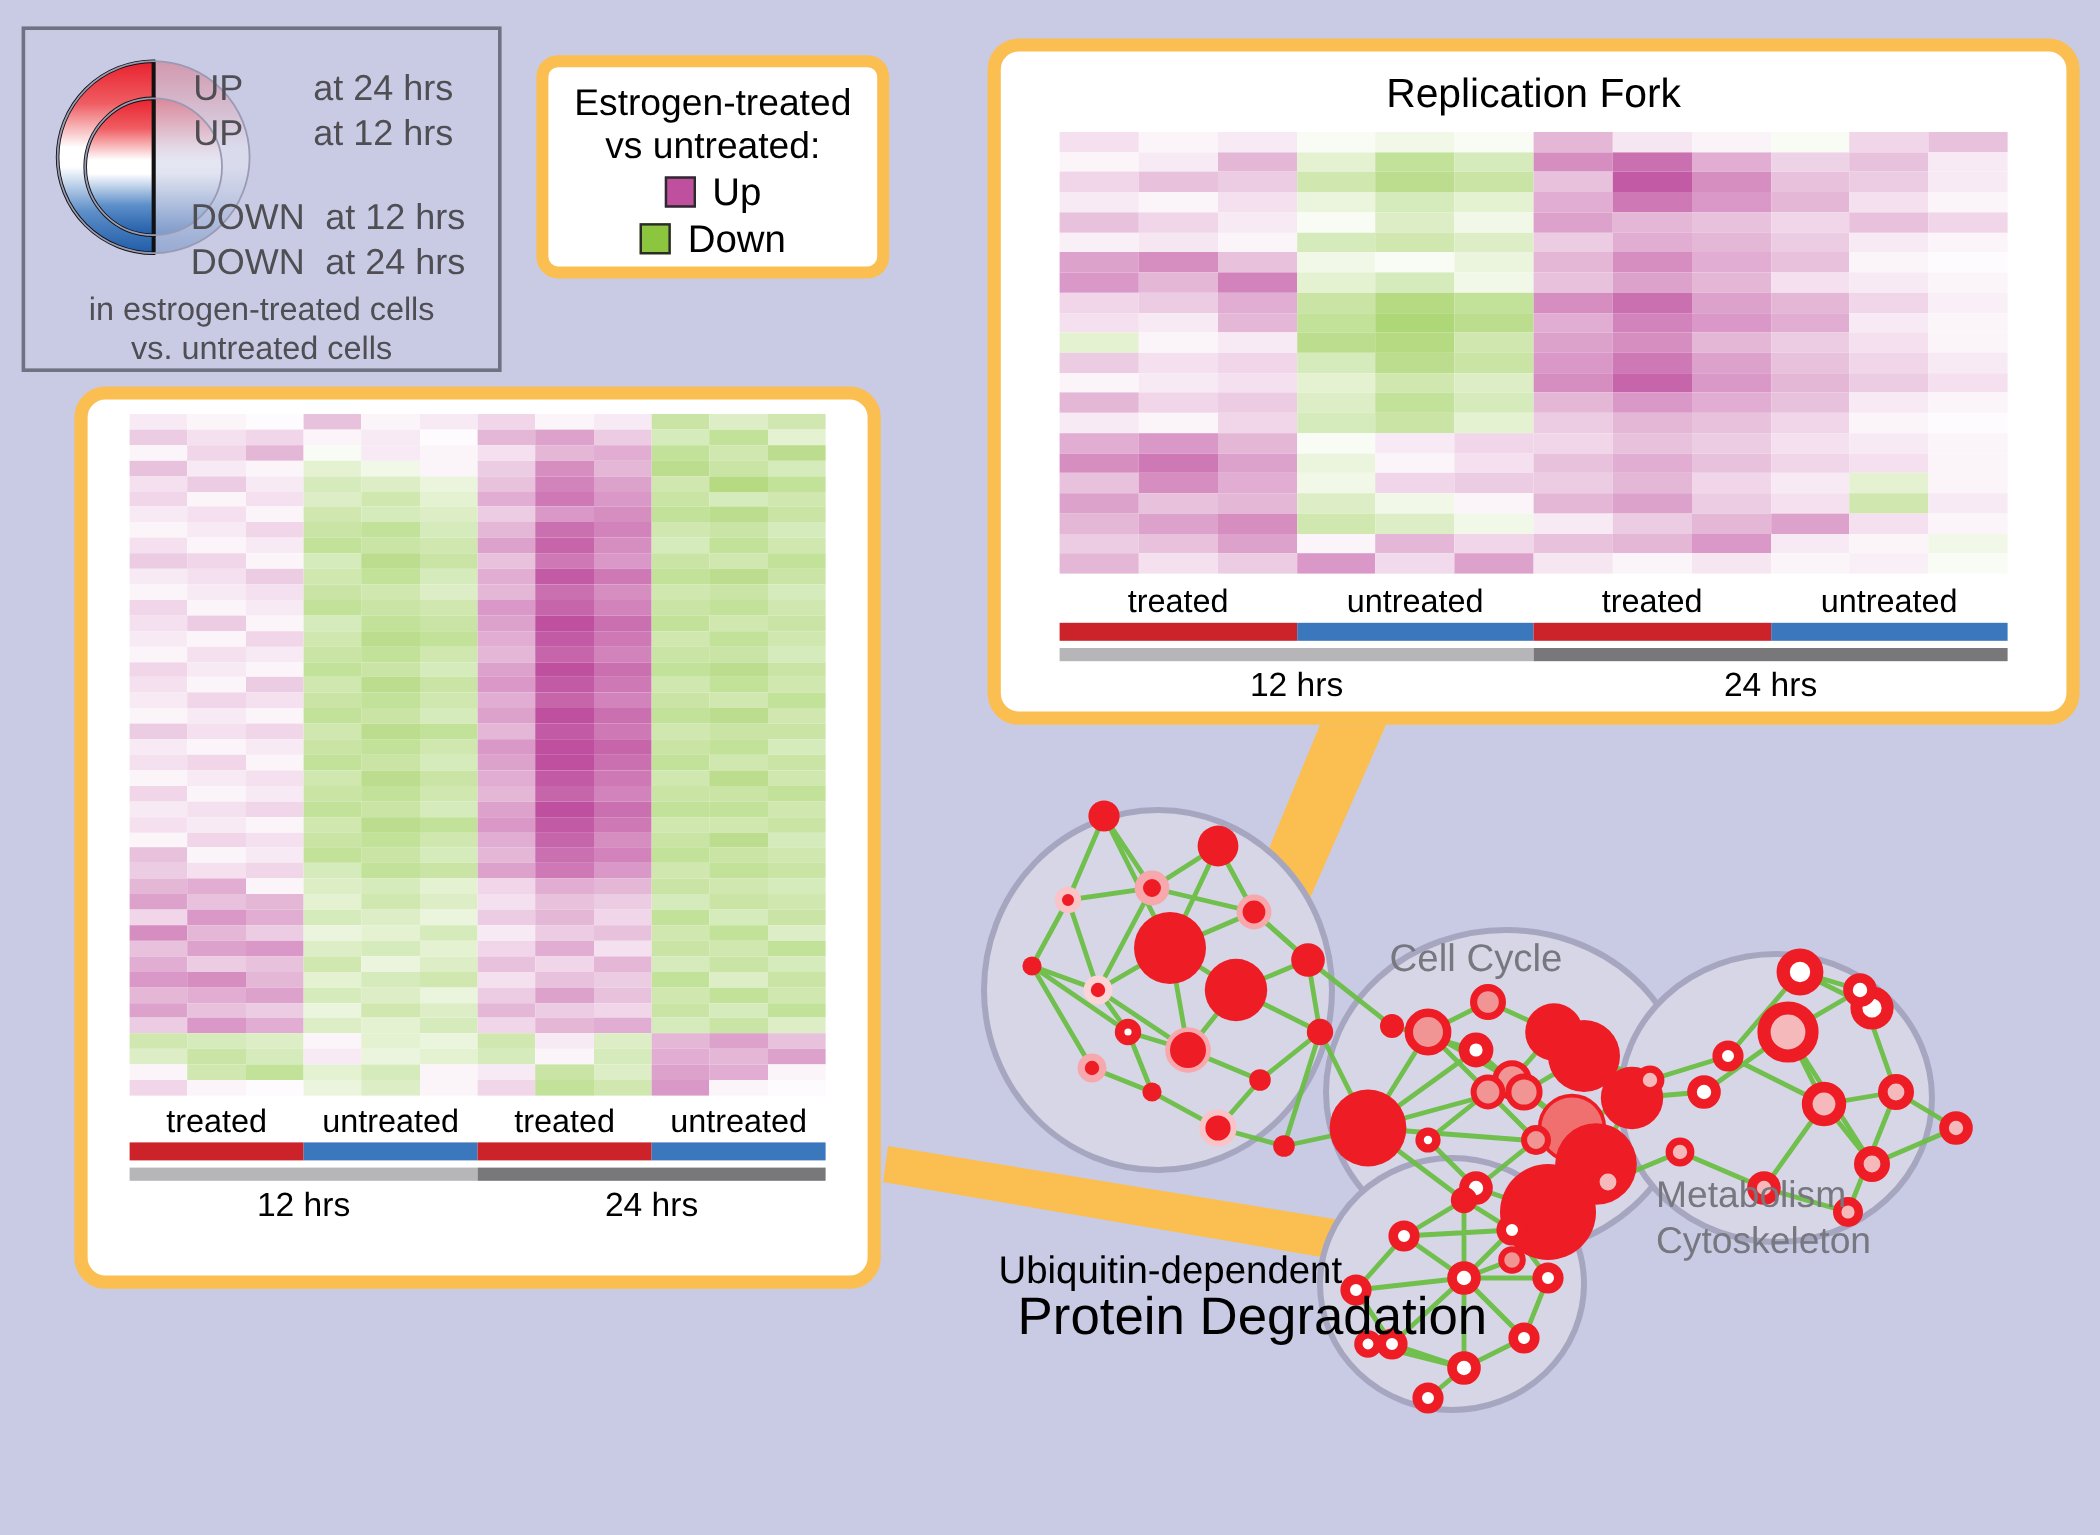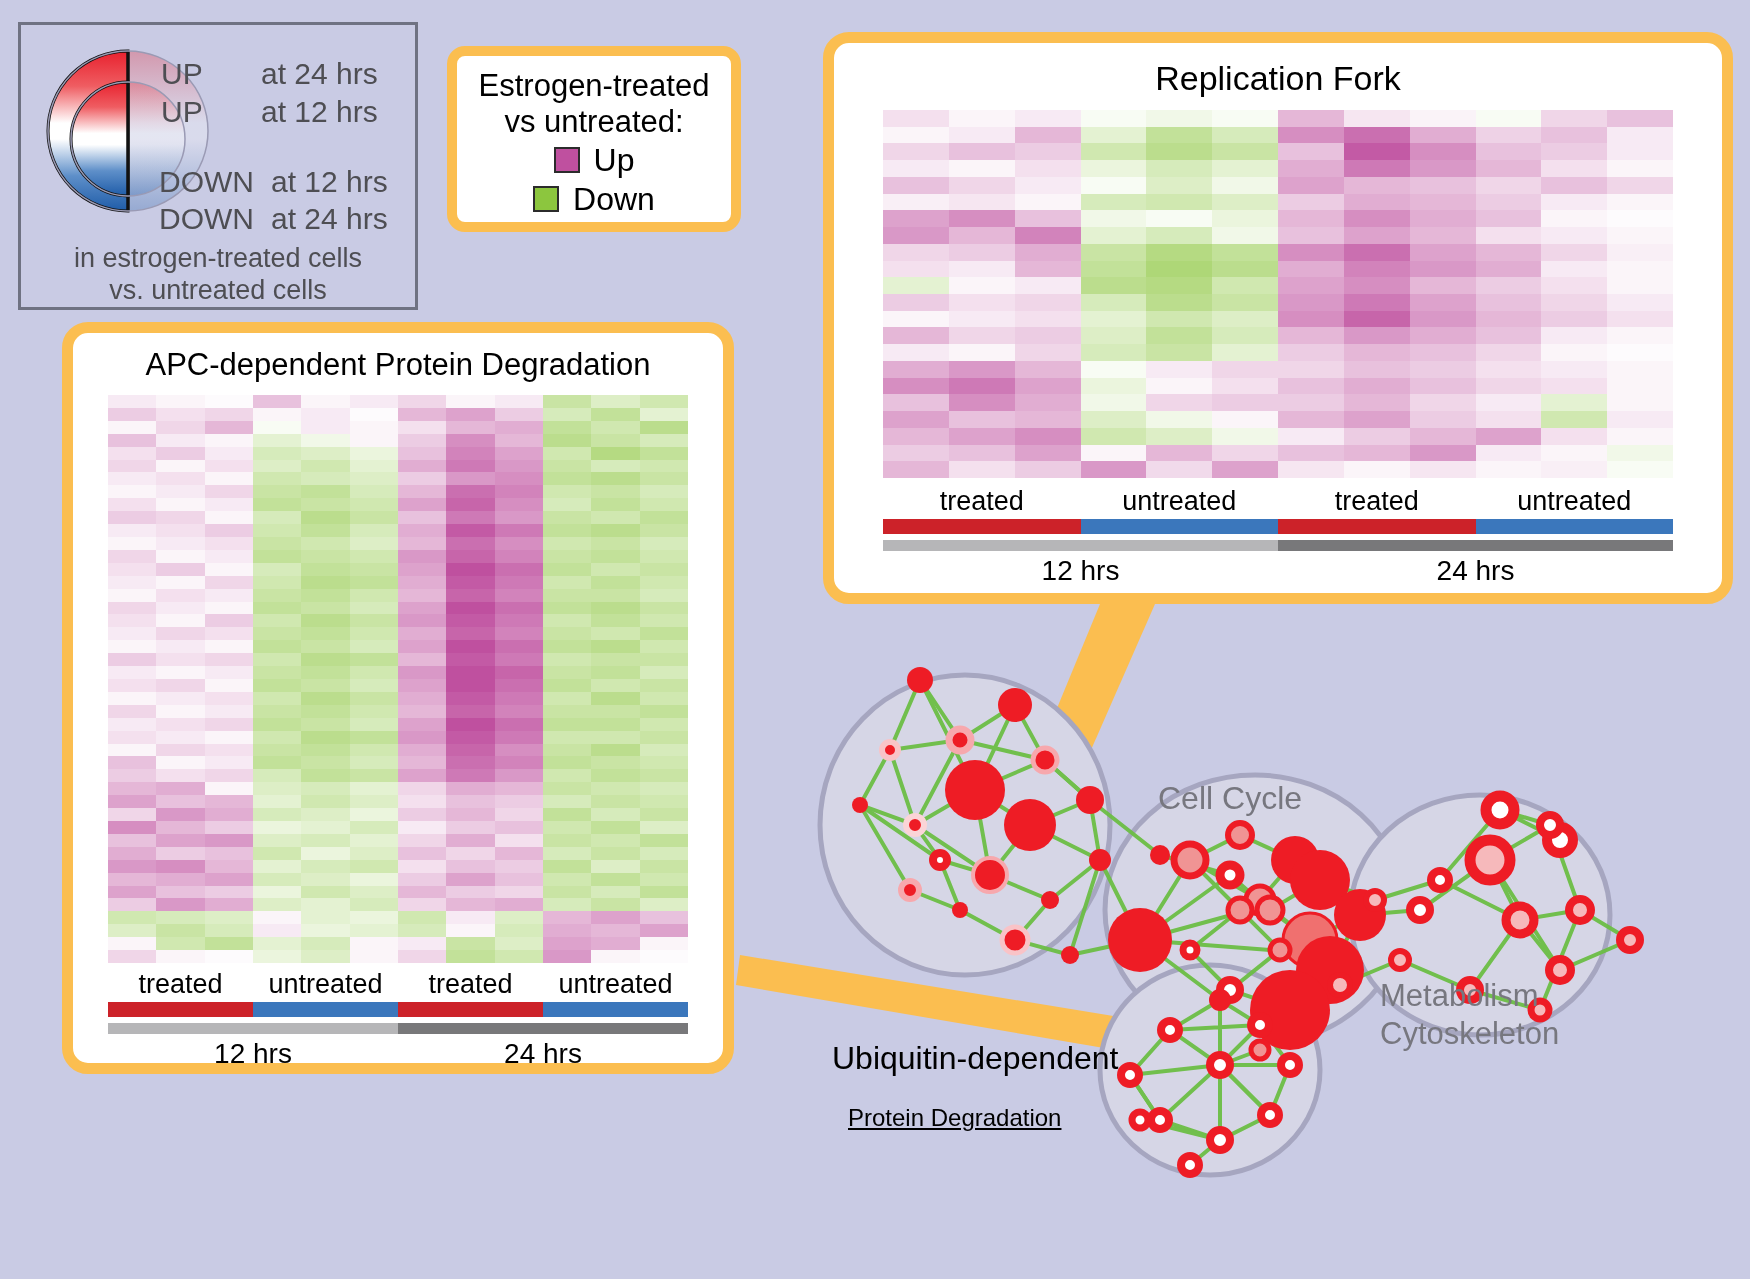--- a/index.html
+++ b/index.html
@@ -415,21 +415,20 @@
       <div style="background: rgb(182, 182, 184);"></div>
       <div style="background: rgb(120, 120, 122);"></div>
     </div>
   <div class="time-labels" style="width:790px;margin:4px auto 0 auto;">
     <div>12 hrs</div>
     <div>24 hrs</div>
   </div>
 </div>
 
 <div class="panel" id="panel-apc" style="left:62px;top:322px;width:672px;height:752px;">
-  <div class="panel-title" style="margin-top:14px;font-size:31px;">APC-dependent Protein Degradation</div>
   <div id="hm-apc" class="hm" style="margin: 12px auto 0px; width: 580px; height: 568px; grid-template-columns: repeat(12, 1fr); grid-template-rows: repeat(44, 1fr);">
       <div style="background: rgb(247, 234, 244);"></div>
       <div style="background: rgb(251, 245, 249);"></div>
       <div style="background: rgb(253, 251, 253);"></div>
       <div style="background: rgb(232, 193, 221);"></div>
       <div style="background: rgb(251, 245, 249);"></div>
       <div style="background: rgb(247, 234, 244);"></div>
       <div style="background: rgb(240, 214, 232);"></div>
       <div style="background: rgb(251, 245, 249);"></div>
       <div style="background: rgb(247, 234, 244);"></div>
@@ -1096,14 +1095,14 @@
       <circle cx="390" cy="555" r="9" fill="#ffffff" stroke="#ee1c25" stroke-width="8"></circle>
       <circle cx="340" cy="510" r="8" fill="#ffffff" stroke="#ee1c25" stroke-width="7"></circle>
     </g>
   </svg>
 
   
   <div class="net-label" style="left:358px;top:170px;font-size:32px;color:#77777f;">Cell Cycle</div>
   <div class="net-label" style="left:580px;top:368px;font-size:31px;color:#77777f;">Metabolism</div>
   <div class="net-label" style="left:580px;top:406px;font-size:31px;color:#77777f;">Cytoskeleton</div>
   <div class="net-label" style="left:32px;top:430px;font-size:32px;color:#000;">Ubiquitin-dependent</div>
-  <div class="net-label" style="left:48px;top:494px;font-size:24px;color:#000;text-decoration:underline;">Protein Degradation</div>
+  <div class="net-label" style="left:48px;top:463px;font-size:44px;color:#000;">Protein Degradation</div>
 </div>
 
 </body></html>

